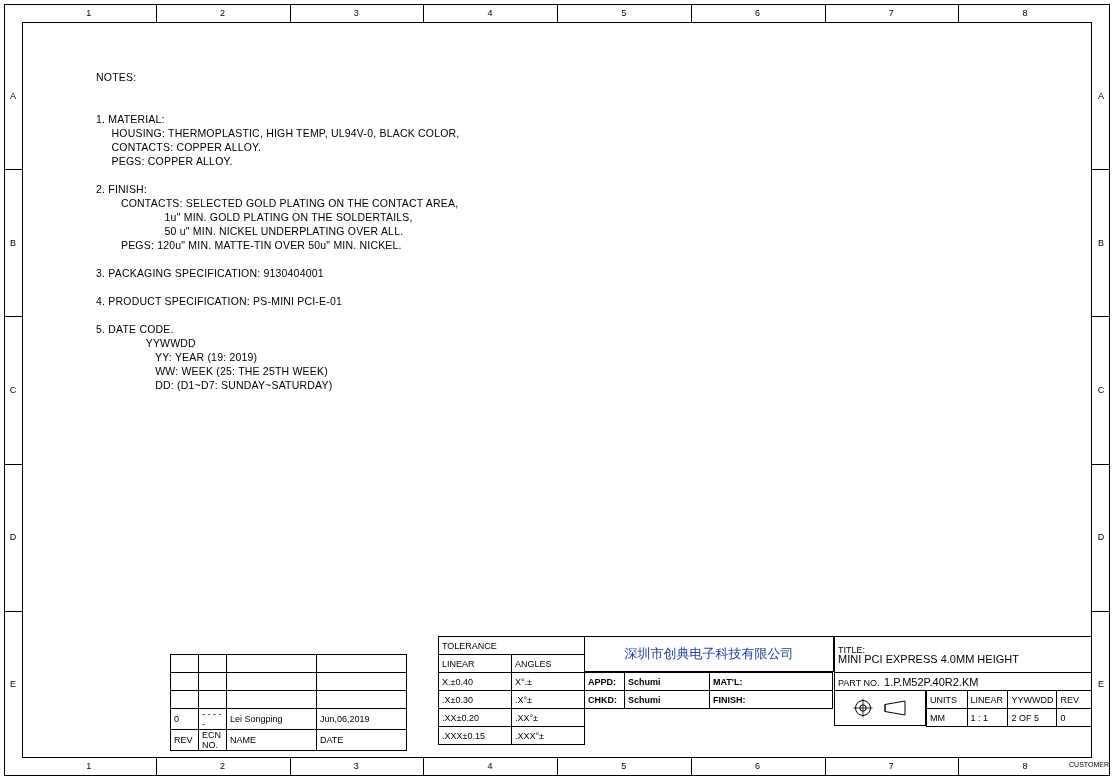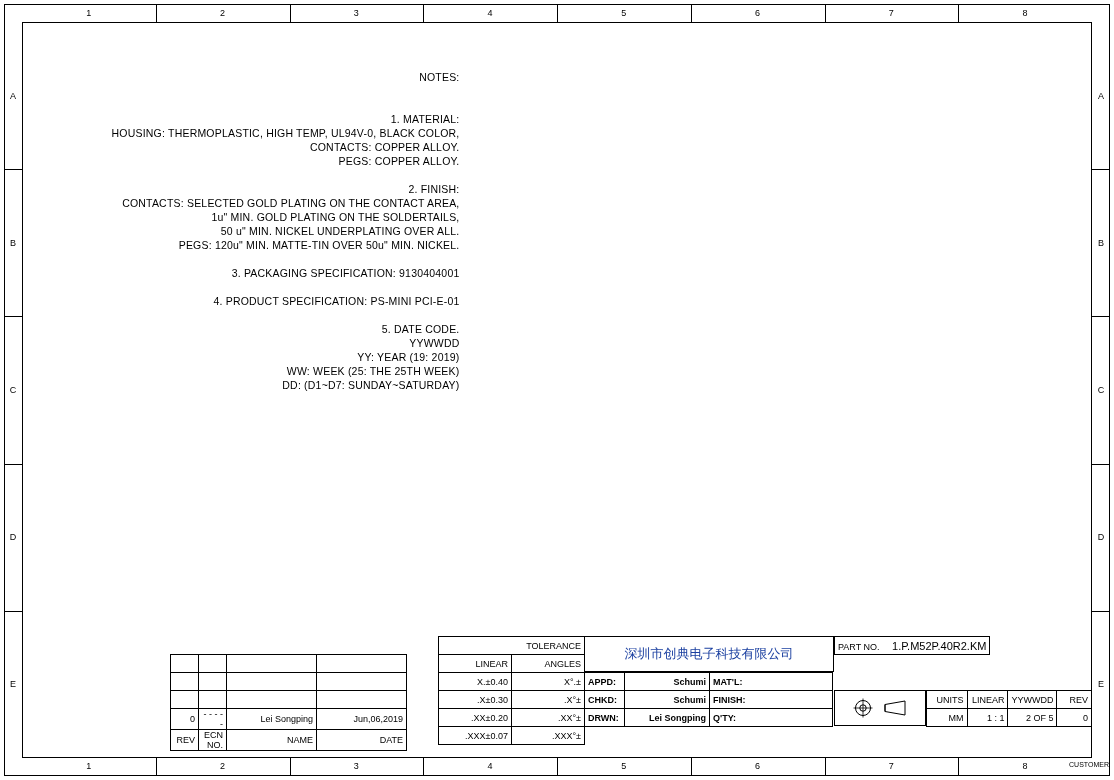--- a/index.html
+++ b/index.html
@@ -16,27 +16,27 @@
   .zone-bot{top:760px;width:18px;}
   .zone-left{left:7px;width:12px;font-size:9px;text-align:center;}
   .zone-right{left:1095px;width:12px;font-size:9px;text-align:center;}
 
   .tick{position:absolute;background:#000;}
   .tick-v{width:1px;height:18px;}
   .tick-h{height:1px;width:18px;}
 
   
   .notes{position:absolute;left:96px;top:42px;font-size:10.5px;line-height:14px;white-space:pre;letter-spacing:.2px;}
-  .notes .ln{height:14px;text-align:right;}
+  .notes .ln{height:14px;}
 
   
   .tb{position:absolute;left:170px;top:636px;width:922px;height:122px;}
   .tb table{border-collapse:collapse;font-size:9px;}
   .tb td{border:1px solid #000;padding:0 3px;height:18px;box-sizing:border-box;vertical-align:middle;}
-  .c{text-align:right;}
+  .c{text-align:left;}
   .l{text-align:left;}
 
   
   .rev-grid{position:absolute;left:0;top:18px;}
   .rev-grid td{height:18px;}
 
   
   .tol{position:absolute;left:268px;top:0;}
   .tol td{height:18px;}
 
@@ -168,21 +168,21 @@
       </tr>
       <tr>
         <td class="c">.X±0.30</td>
         <td class="c">.X°±</td>
       </tr>
       <tr>
         <td class="c">.XX±0.20</td>
         <td class="c">.XX°±</td>
       </tr>
       <tr>
-        <td class="c">.XXX±0.07</td>
+        <td class="c">.XXX±0.15</td>
         <td class="c">.XXX°±</td>
       </tr>
     </tbody>
       </table>
 
     <div style="position:absolute;left:414px;top:0;width:250px;height:36px;border:1px solid #000;box-sizing:border-box;display:flex;align-items:center;justify-content:center;">
       <span class="cn">深圳市创典电子科技有限公司</span>
     </div>
 
     <table class="appr">
@@ -190,34 +190,35 @@
           <tr>
         <td class="l" style="width:40px">APPD:</td>
         <td class="c" style="width:85px">Schumi</td>
         <td class="l" style="width:123px">MAT'L:</td>
       </tr>
       <tr>
         <td class="l">CHKD:</td>
         <td class="c">Schumi</td>
         <td class="l">FINISH:</td>
       </tr>
-      <tr>
-        <td class="l">DRWN:</td>
-        <td class="c">Lei Songping</td>
-        <td class="l">Q'TY:</td>
-      </tr>
     </tbody>
       </table>
 
     <table class="rt">
       <tbody>
+          <tr>
+        <td class="l" style="width:258px;height:36px;">
+          <div style="font-size:9px">TITLE:</div>
+          <div class="big c" style="margin-top:-2px">MINI PCI EXPRESS 4.0MM HEIGHT</div>
+        </td>
+      </tr>
       <tr>
         <td class="l">
           <span>PART NO.</span>
-          <span class="big" style="margin-left:10px">1.P.M52P.40R2.KM</span>
+          <span class="big" style="margin-left:2px">1.P.M52P.40R2.KM</span>
         </td>
       </tr>
     </tbody>
       </table>
 
     <div style="position:absolute;left:664px;top:54px;width:92px;height:36px;border:1px solid #000;box-sizing:border-box;display:flex;align-items:center;justify-content:center;gap:8px;">
       <svg width="20" height="20" viewBox="0 0 20 20">
         <circle cx="10" cy="10" r="7.5" fill="none" stroke="#000" stroke-width="1"></circle>
         <circle cx="10" cy="10" r="3.2" fill="none" stroke="#000" stroke-width="1"></circle>
         <line x1="10" y1="0.5" x2="10" y2="19.5" stroke="#000" stroke-width="0.8"></line>

